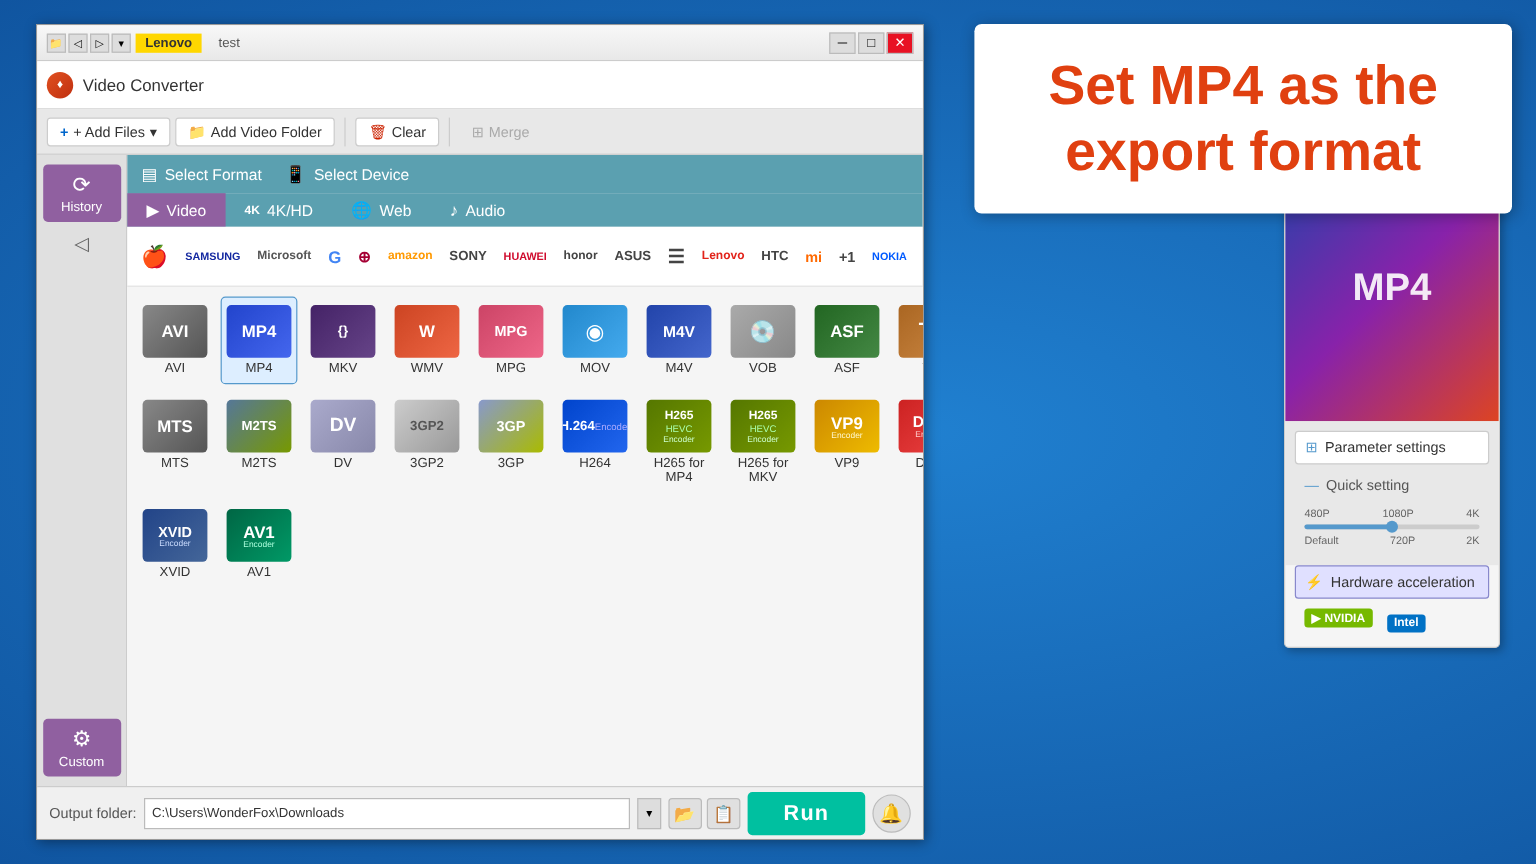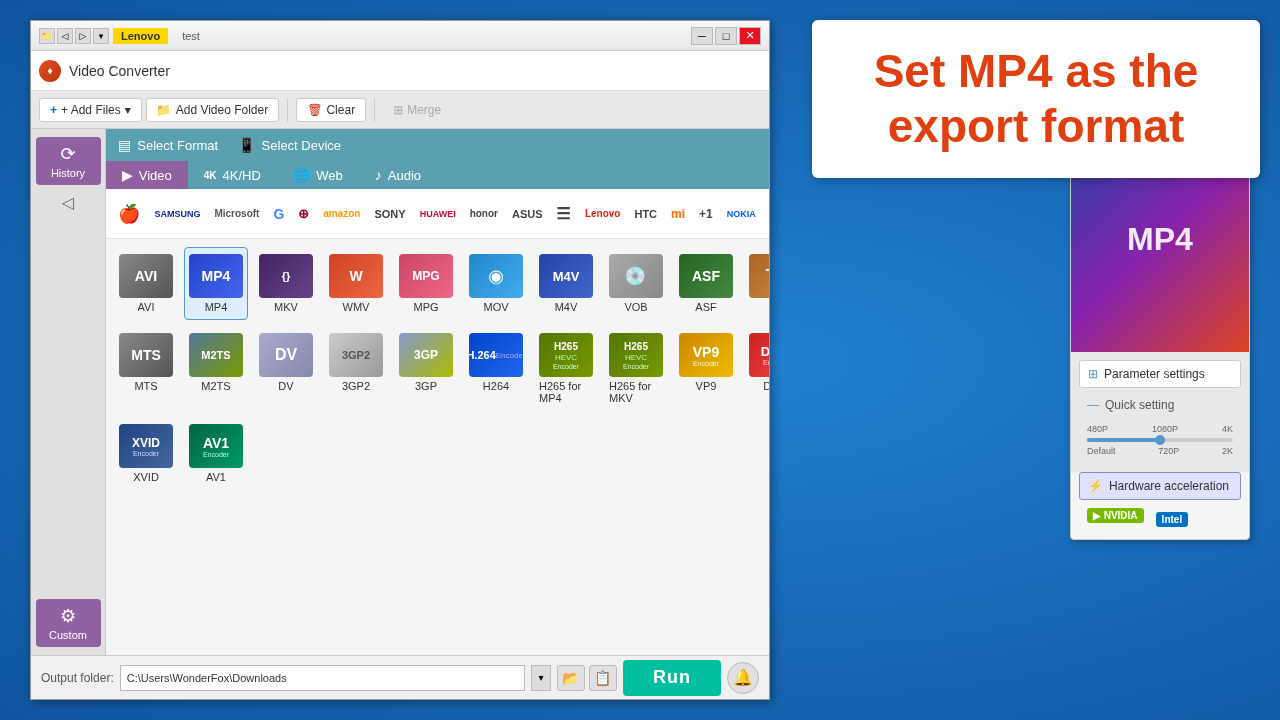--- a/index.html
+++ b/index.html
@@ -303,20 +303,21 @@
     .format-item {
       display: flex;
       flex-direction: column;
       align-items: center;
       padding: 6px 4px;
       border: 1px solid transparent;
       border-radius: 4px;
       cursor: pointer;
       font-size: 11px;
       color: #333;
+      text-align: center;
     }
     .format-item.selected {
       border-color: #5599cc;
       background: #ddeeff;
     }
     .format-thumb {
       width: 54px;
       height: 44px;
       position: relative;
       margin-bottom: 3px;

